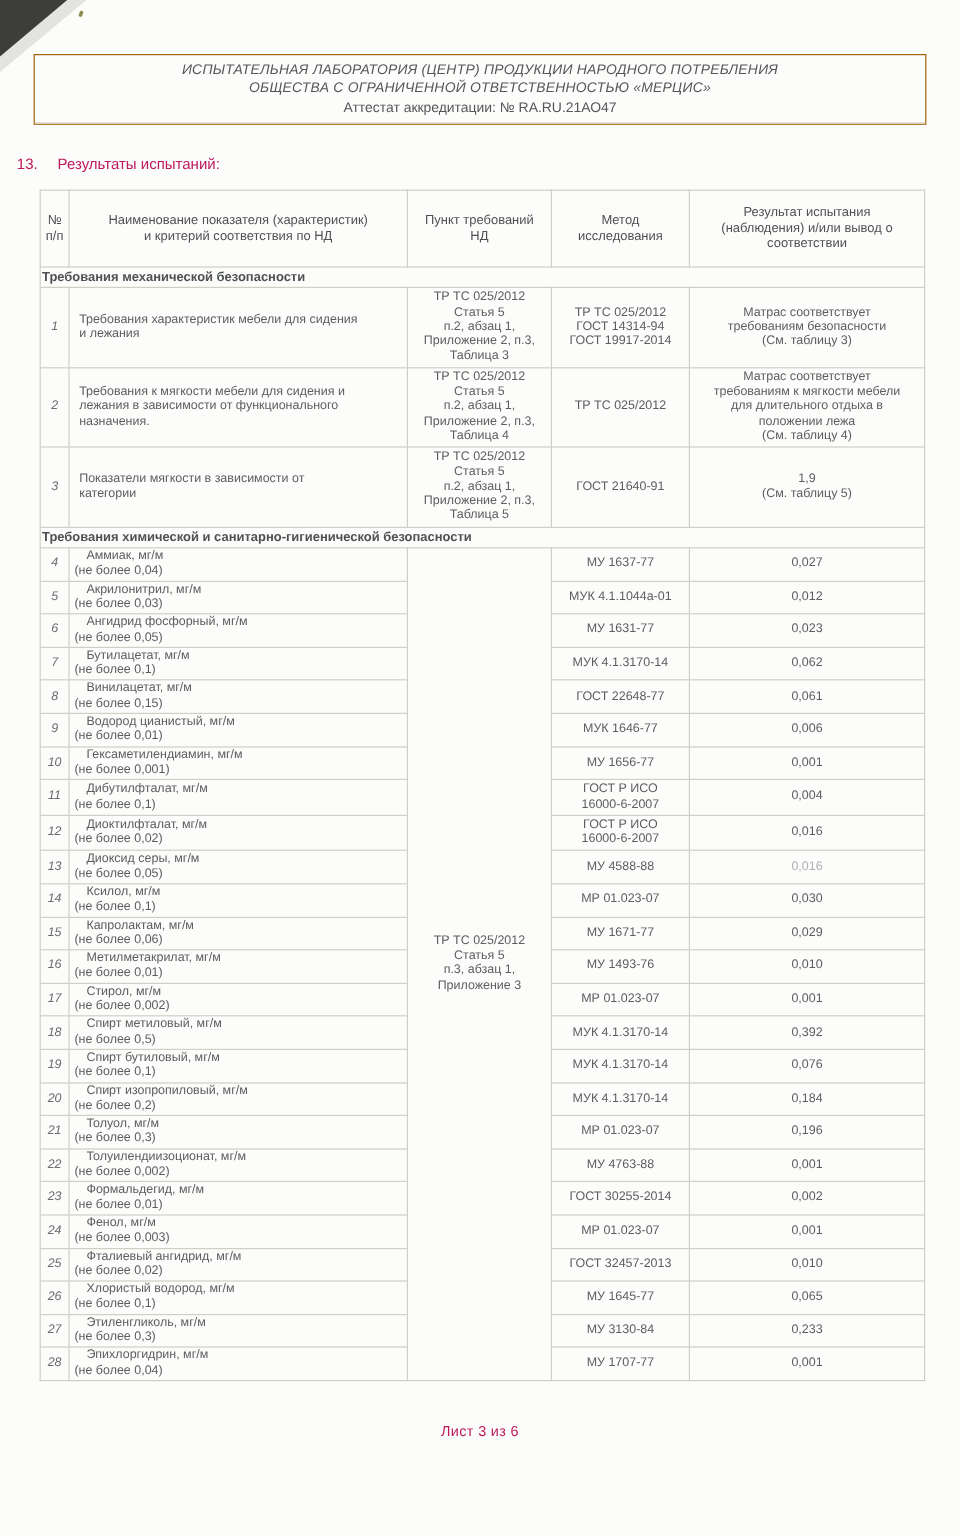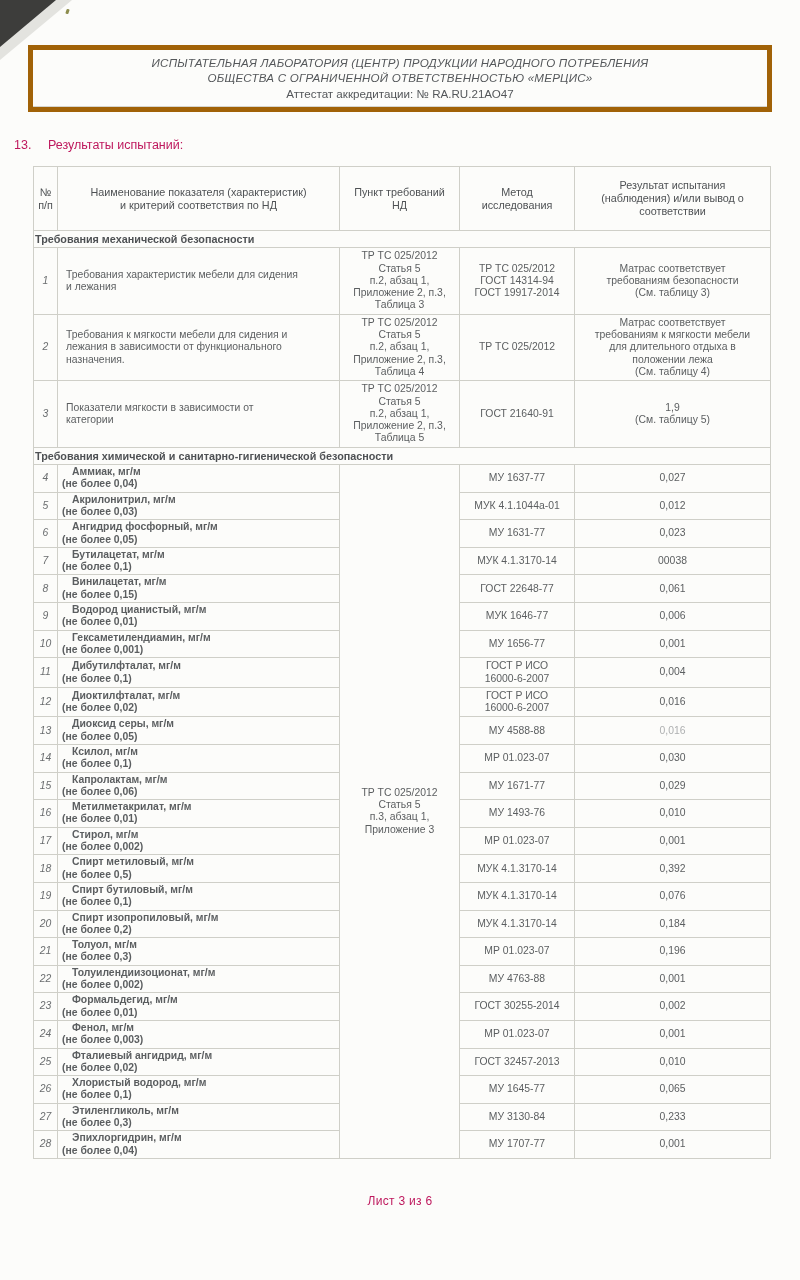--- a/index.html
+++ b/index.html
@@ -28,21 +28,21 @@
     filter: blur(0.4px);
   }
   .speck {
     position: absolute; top: 9px; left: 66px; width: 3px; height: 5px;
     background: #8d8d4d; transform: rotate(20deg); border-radius: 1px;
   }
 
   
   .header-box {
     margin: 45px 28px 0 28px;
-    border: 5px solid #a16207;
+    border: 1px solid #a16207;
   }
   .org-block {
     padding: 6px 10px 5px 10px;
     text-align: center;
     border-bottom: 1px solid #d5d5cf;
   }
   .org-line {
     font-style: italic;
     font-size: 11.6px;
     line-height: 14.5px;
@@ -106,21 +106,21 @@
   td.col-num {
     text-align: center;
     font-style: italic;
     color: #6a6d6f;
   }
   td.col-name {
     text-align: left;
     vertical-align: top;
     padding: 2px 4px 2px 8px;
   }
-  td.col-name.indent { padding-left: 4px; text-indent: 10px; font-weight: bold; }
+  td.col-name.indent { padding-left: 4px; text-indent: 10px; }
   td.col-punkt { text-align: center; vertical-align: top; padding: 2px 2px; }
   td.col-method { text-align: center; vertical-align: top; padding: 2px 2px; }
   td.col-result { text-align: center; padding: 1px 3px; }
   td.faded { color: #aeb0b1; }
   tr.chem-row td { height: 26px; }
   tr.chem-row td.col-name { padding-top: 1px; padding-bottom: 1px; }
 
   
   .page-footer {
     margin-top: 35px;
@@ -250,21 +250,21 @@
         <td class="col-name indent">Ангидрид фосфорный, мг/м
 (не более 0,05)</td>
         <td class="col-method">МУ 1631-77</td>
         <td class="col-result">0,023</td>
       </tr>
       <tr class="chem-row">
         <td class="col-num">7</td>
         <td class="col-name indent">Бутилацетат, мг/м
 (не более 0,1)</td>
         <td class="col-method">МУК 4.1.3170-14</td>
-        <td class="col-result">00038</td>
+        <td class="col-result">0,062</td>
       </tr>
       <tr class="chem-row">
         <td class="col-num">8</td>
         <td class="col-name indent">Винилацетат, мг/м
 (не более 0,15)</td>
         <td class="col-method">ГОСТ 22648-77</td>
         <td class="col-result">0,061</td>
       </tr>
       <tr class="chem-row">
         <td class="col-num">9</td>

